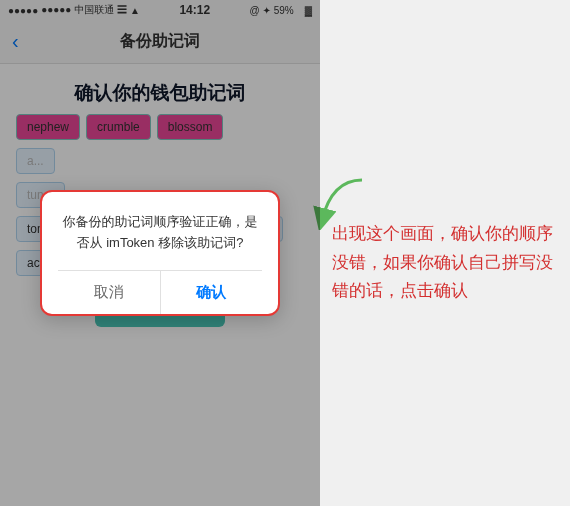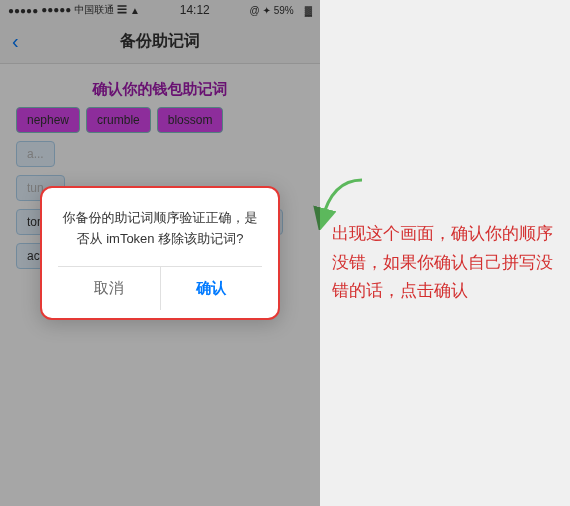--- a/index.html
+++ b/index.html
@@ -59,23 +59,23 @@
       color: #333;
     }
 
     
     .page-content {
       background: #fff;
       padding: 16px;
     }
     .page-heading {
       text-align: center;
-      font-size: 15px;
+      font-size: 19px;
       font-weight: 600;
-      color: #a21caf;
+      color: #0f172a;
       margin-bottom: 8px;
     }
     .page-subtitle {
       font-size: 11px;
       color: #999;
       text-align: left;
       line-height: 1.4;
       margin-bottom: 12px;
     }
 
@@ -89,21 +89,21 @@
     .word-chip {
       background: #e8f4ff;
       border: 1px solid #b0d4f0;
       border-radius: 4px;
       padding: 5px 10px;
       font-size: 12px;
       color: #333;
       cursor: pointer;
     }
     .word-chip.teal {
-      background: #d946ef;
+      background: #ec4899;
       border-color: #7ec8c0;
     }
     .word-chip.partial {
       background: #e8f4ff;
       border-color: #b0d4f0;
       color: #bbb;
       font-size: 12px;
     }
 
     
@@ -113,21 +113,21 @@
       background: rgba(0,0,0,0.35);
       display: flex;
       align-items: center;
       justify-content: center;
       z-index: 10;
     }
     .modal-box {
       background: #fff;
       border-radius: 12px;
       width: 240px;
-      padding: 20px 16px 8px 16px;
+      padding: 20px 16px 0 16px;
       box-shadow: 0 4px 20px rgba(0,0,0,0.2);
     }
     .modal-text {
       font-size: 13px;
       color: #333;
       text-align: center;
       line-height: 1.6;
       margin-bottom: 16px;
     }
     .modal-buttons {
@@ -182,21 +182,21 @@
 <body>
 
 <div class="phone-container">
 
   <div class="status-bar">
     <div class="status-left">
       <span>●●●●●</span>
       <span>●●●●● 中国联通 ☰</span>
       <span>▲</span>
     </div>
-    <div style="font-size:12px;font-weight:400;">14:12</div>
+    <div style="font-size:12px;font-weight:700;">14:12</div>
     <div class="status-right">
       <span>@ ✦ 59%</span>
       <span>▓</span>
     </div>
   </div>
 
   <div class="nav-bar">
     <span class="nav-back">‹</span>
     <span class="nav-title">备份助记词</span>
   </div>

